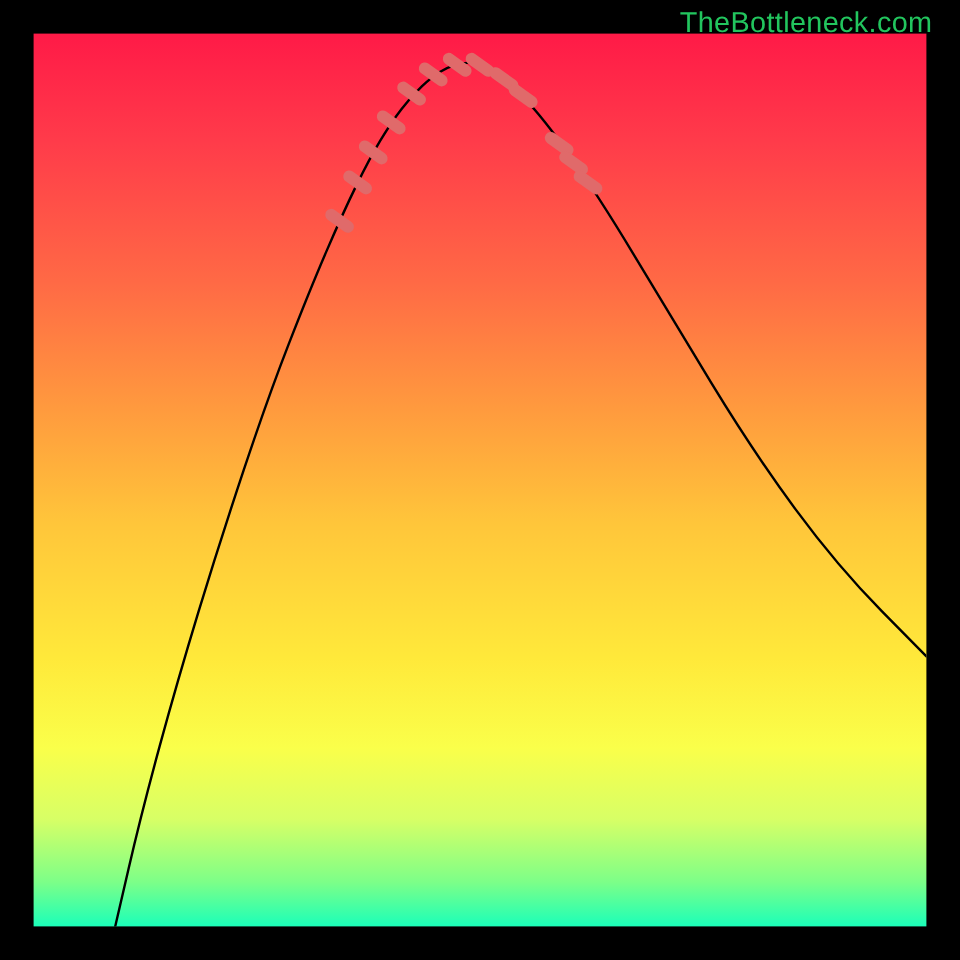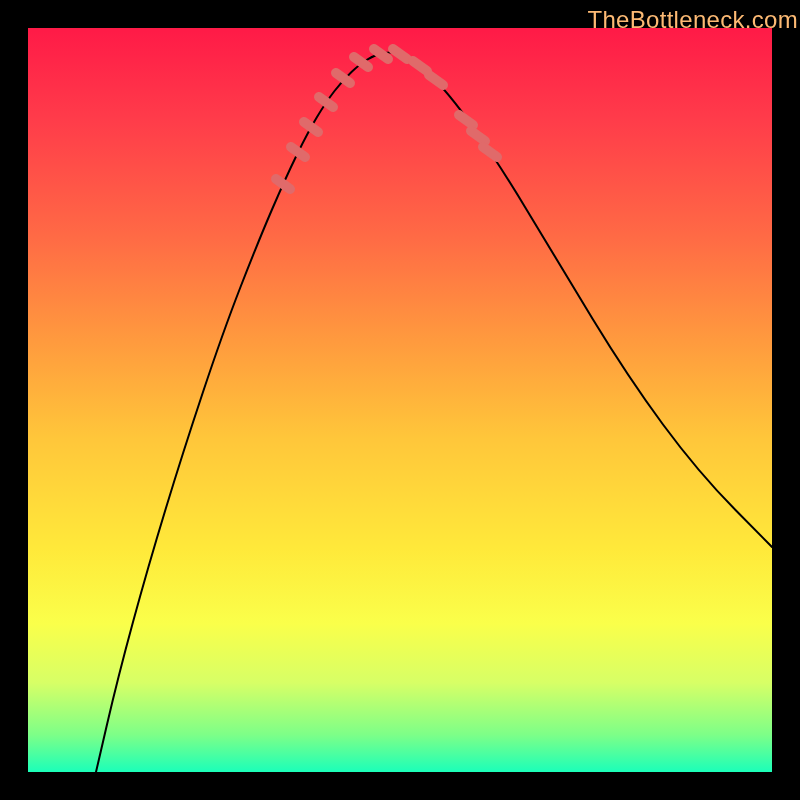--- a/index.html
+++ b/index.html
@@ -27,22 +27,22 @@
       #ffe93a 70%,
       #faff4a 80%,
       #d7ff66 88%,
       #7dff88 95%,
       #1bffb9 100%
     );
   }
   .watermark {
     position: absolute;
     top: 6px;
-    right: 2px;
-    color: #fdba74;
+    right: 23px;
+    color: #22c55e;
     font-size: 24px;
     font-weight: 500;
     letter-spacing: 0.3px;
     z-index: 5;
   }
   svg.plot {
     position: absolute;
     left: 0;
     top: 0;
     width: 744px;

